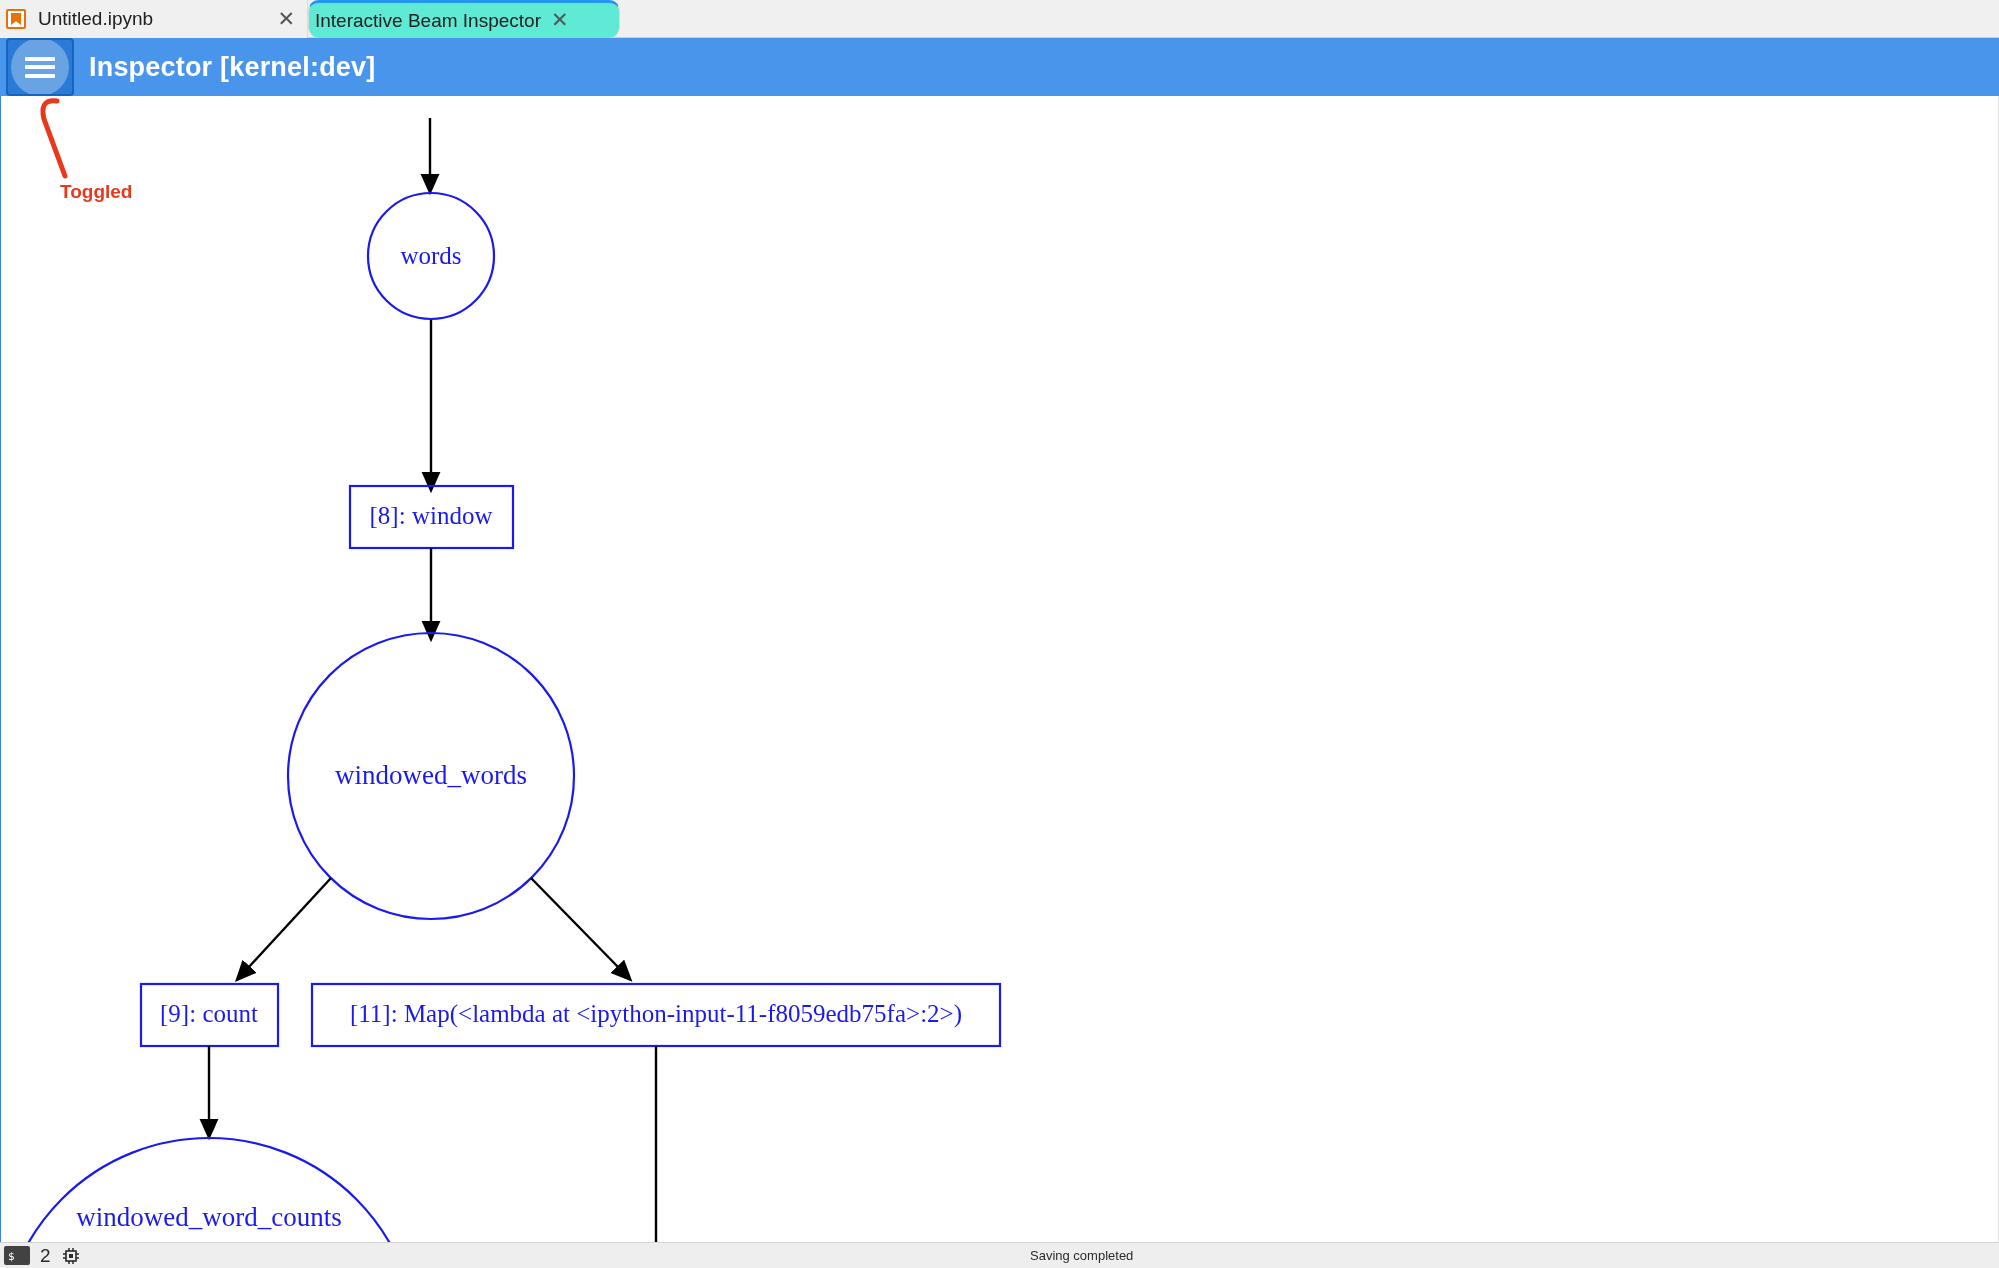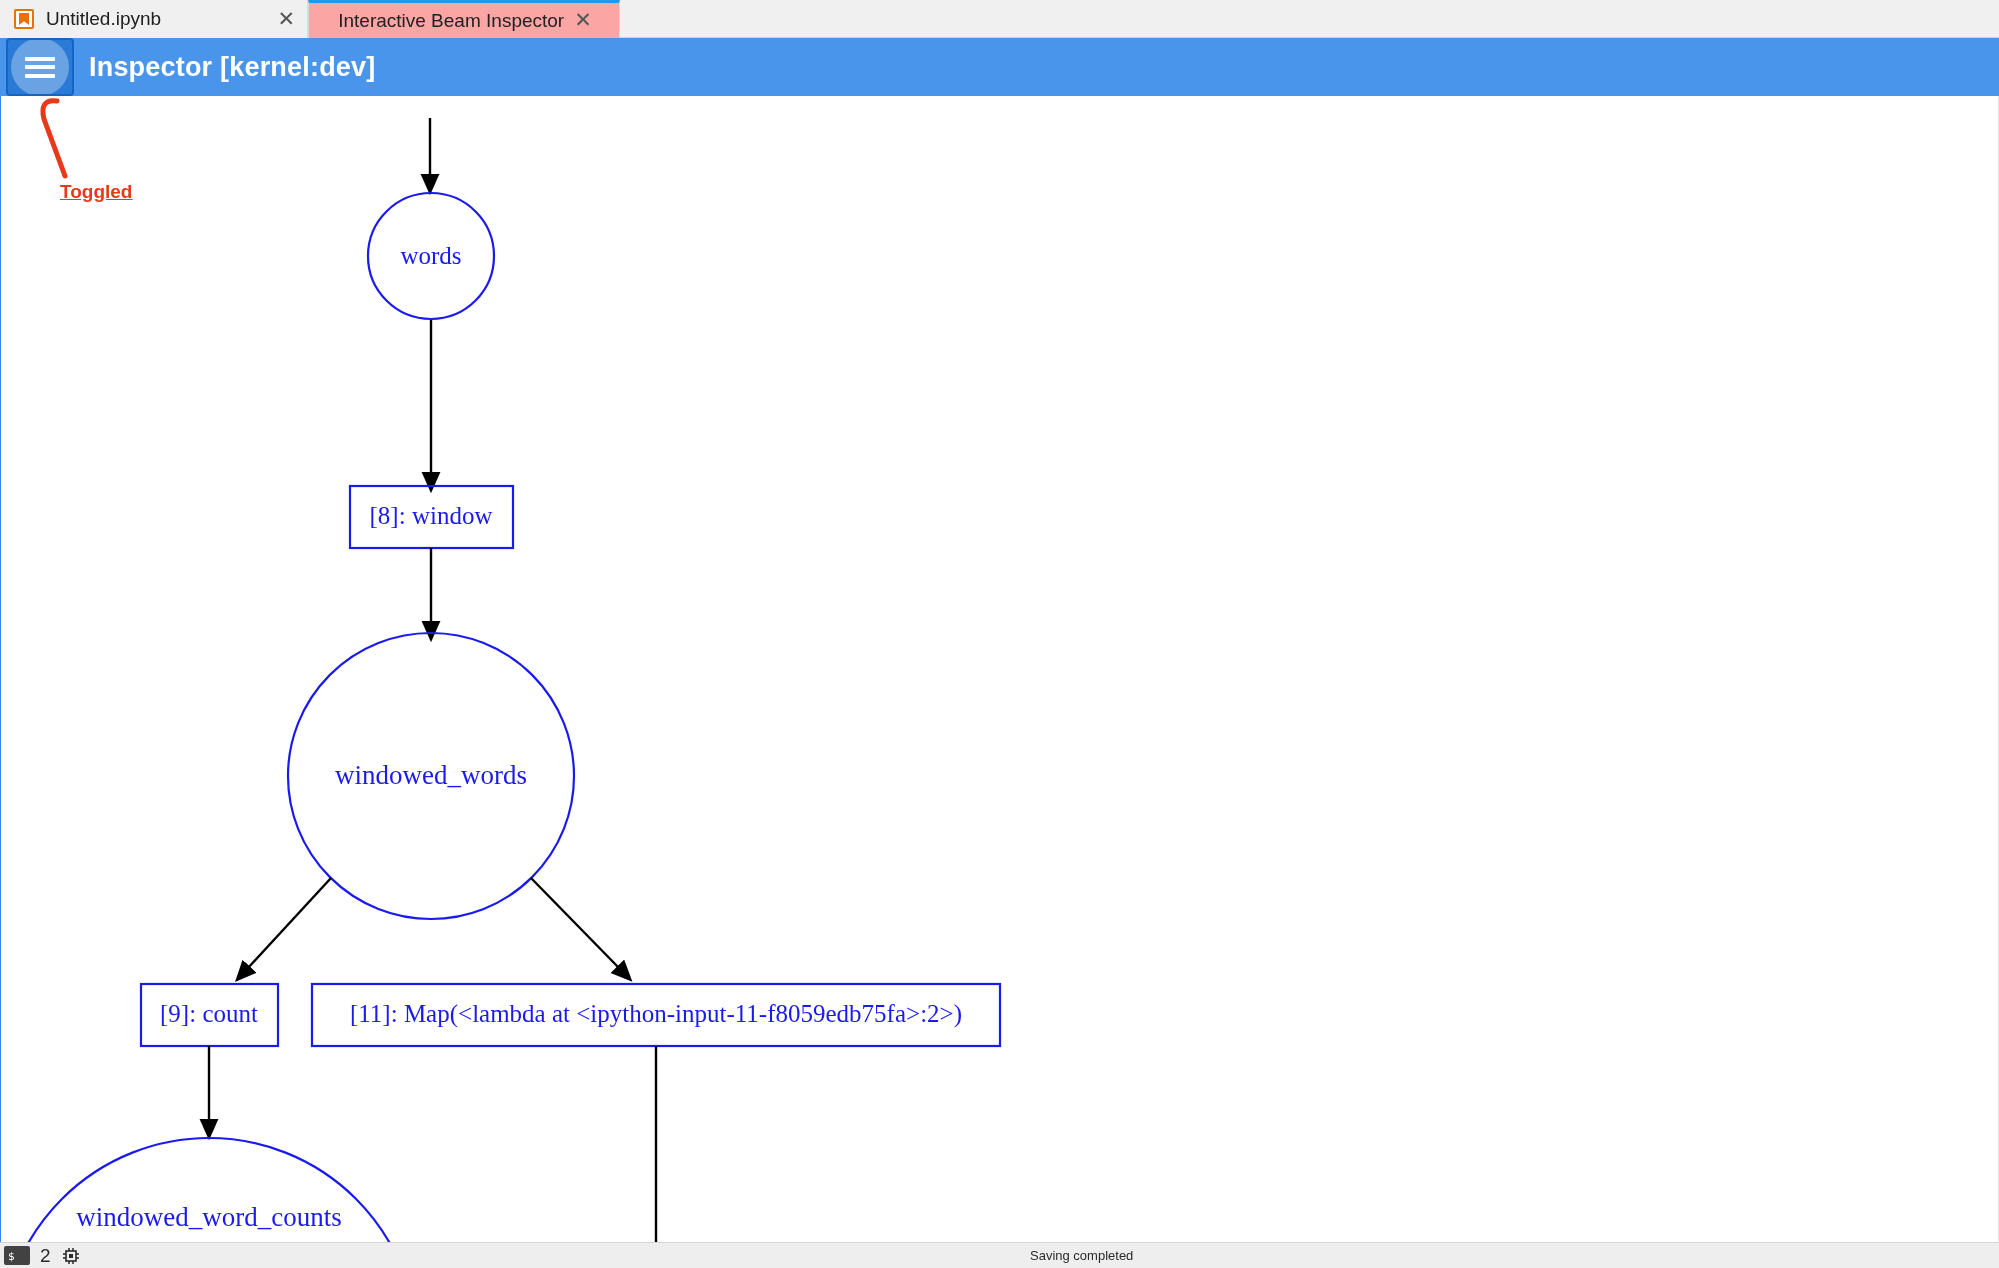--- a/index.html
+++ b/index.html
@@ -25,39 +25,39 @@
     border-bottom: 1px solid #d0d0d0;
     display: flex;
     align-items: stretch;
     box-sizing: border-box;
   }
   .tab {
     display: flex;
     align-items: center;
     box-sizing: border-box;
     height: 38px;
-    padding: 0 12px 0 14px;
+    padding: 0 12px 0 6px;
     font-size: 19px;
     color: #212121;
     position: relative;
     white-space: nowrap;
   }
   .tab.inactive {
     background: #f0f0f0;
     border-right: 1px solid #dadada;
     width: 308px;
     justify-content: space-between;
   }
   .tab.active {
-    background: #fca5a5;
+    background: #5eead4;
     border-top: 3px solid #2196f3;
     border-right: 1px solid #dadada;
     border-left: 1px solid #dadada;
     width: 312px;
-    justify-content: center;
+    border-radius: 11px;
   }
   .tab-icon-nb {
     width: 20px; height: 20px;
     border: 2px solid #e8710a;
     border-radius: 2px;
     box-sizing: border-box;
     position: relative;
     flex: 0 0 auto;
     margin-right: 12px;
     background: #ffffff;
@@ -166,21 +166,20 @@
   .annot-svg { position: absolute; top: 0; left: 0; pointer-events: none; }
   .annot-path { stroke: #e8391b; stroke-width: 5; fill: none; stroke-linecap: round; }
   .annot-label {
     position: absolute;
     left: 60px;
     top: 181px;
     color: #e8391b;
     font-size: 19px;
     font-weight: bold;
     white-space: nowrap;
-    text-decoration: underline;
   }
 
   
   .statusbar {
     position: absolute;
     left: 0; bottom: 0;
     width: 1999px;
     height: 26px;
     background: #eeeeee;
     border-top: 1px solid #d4d4d4;

